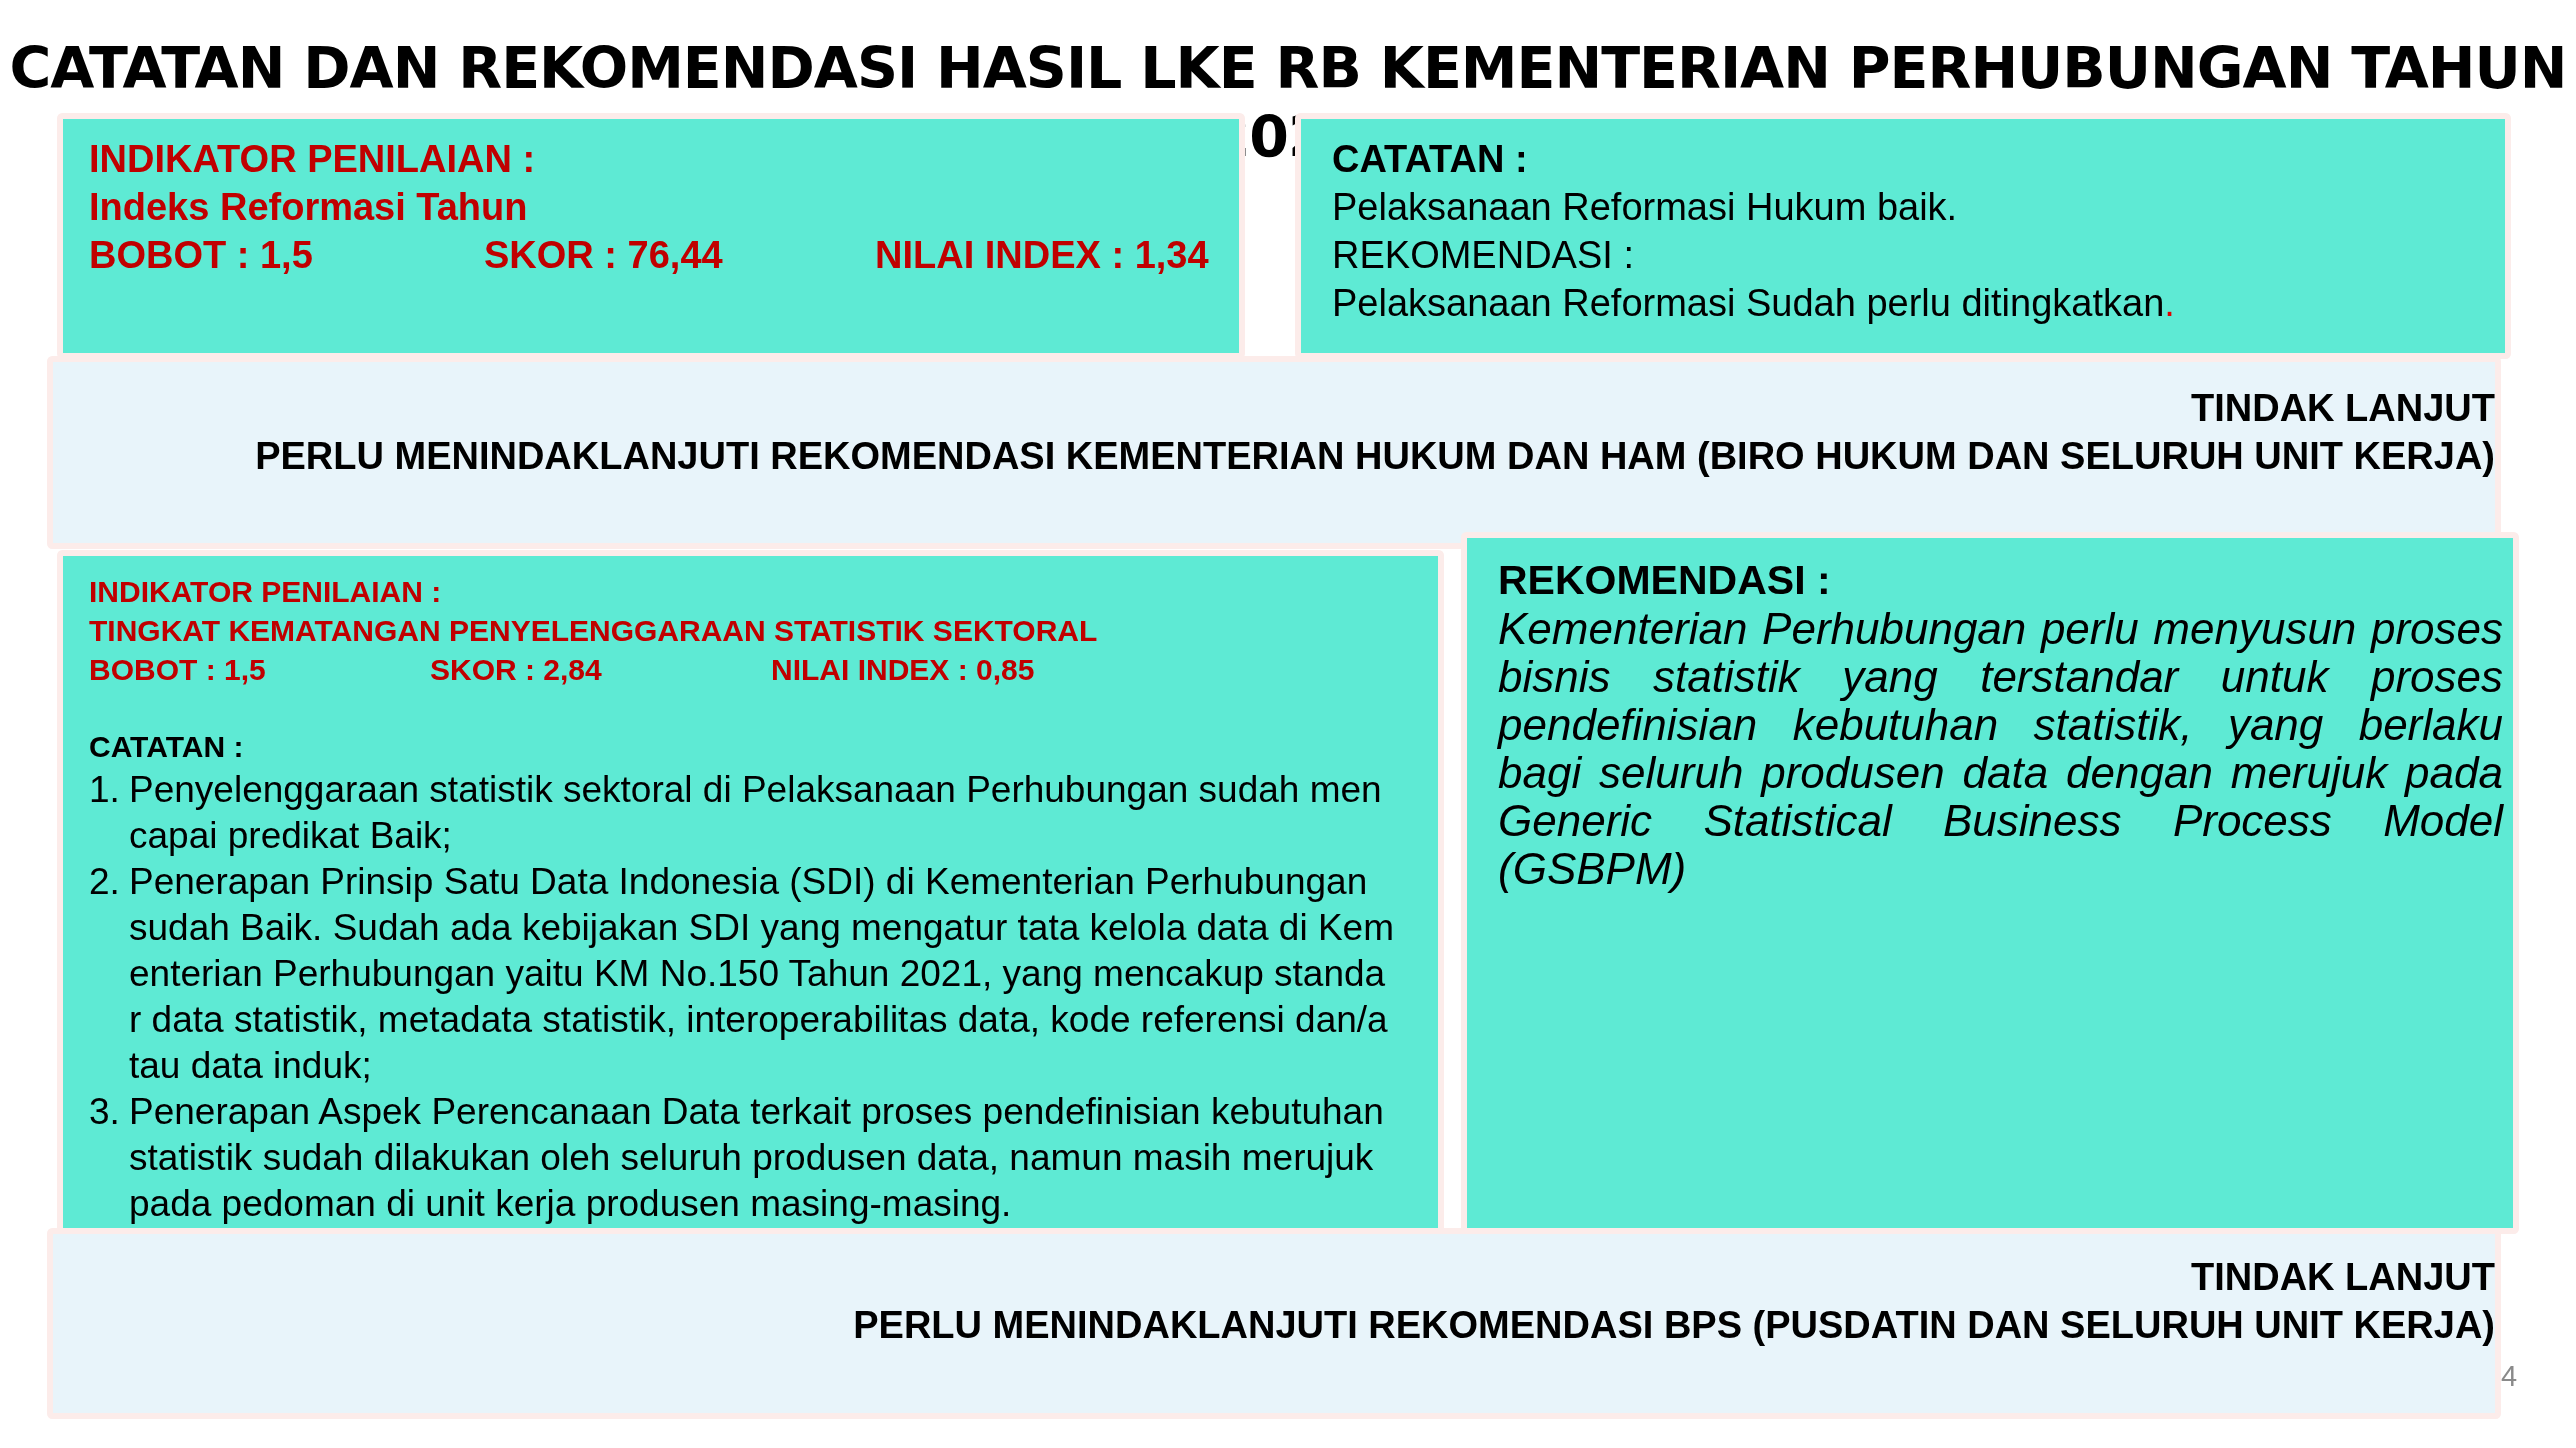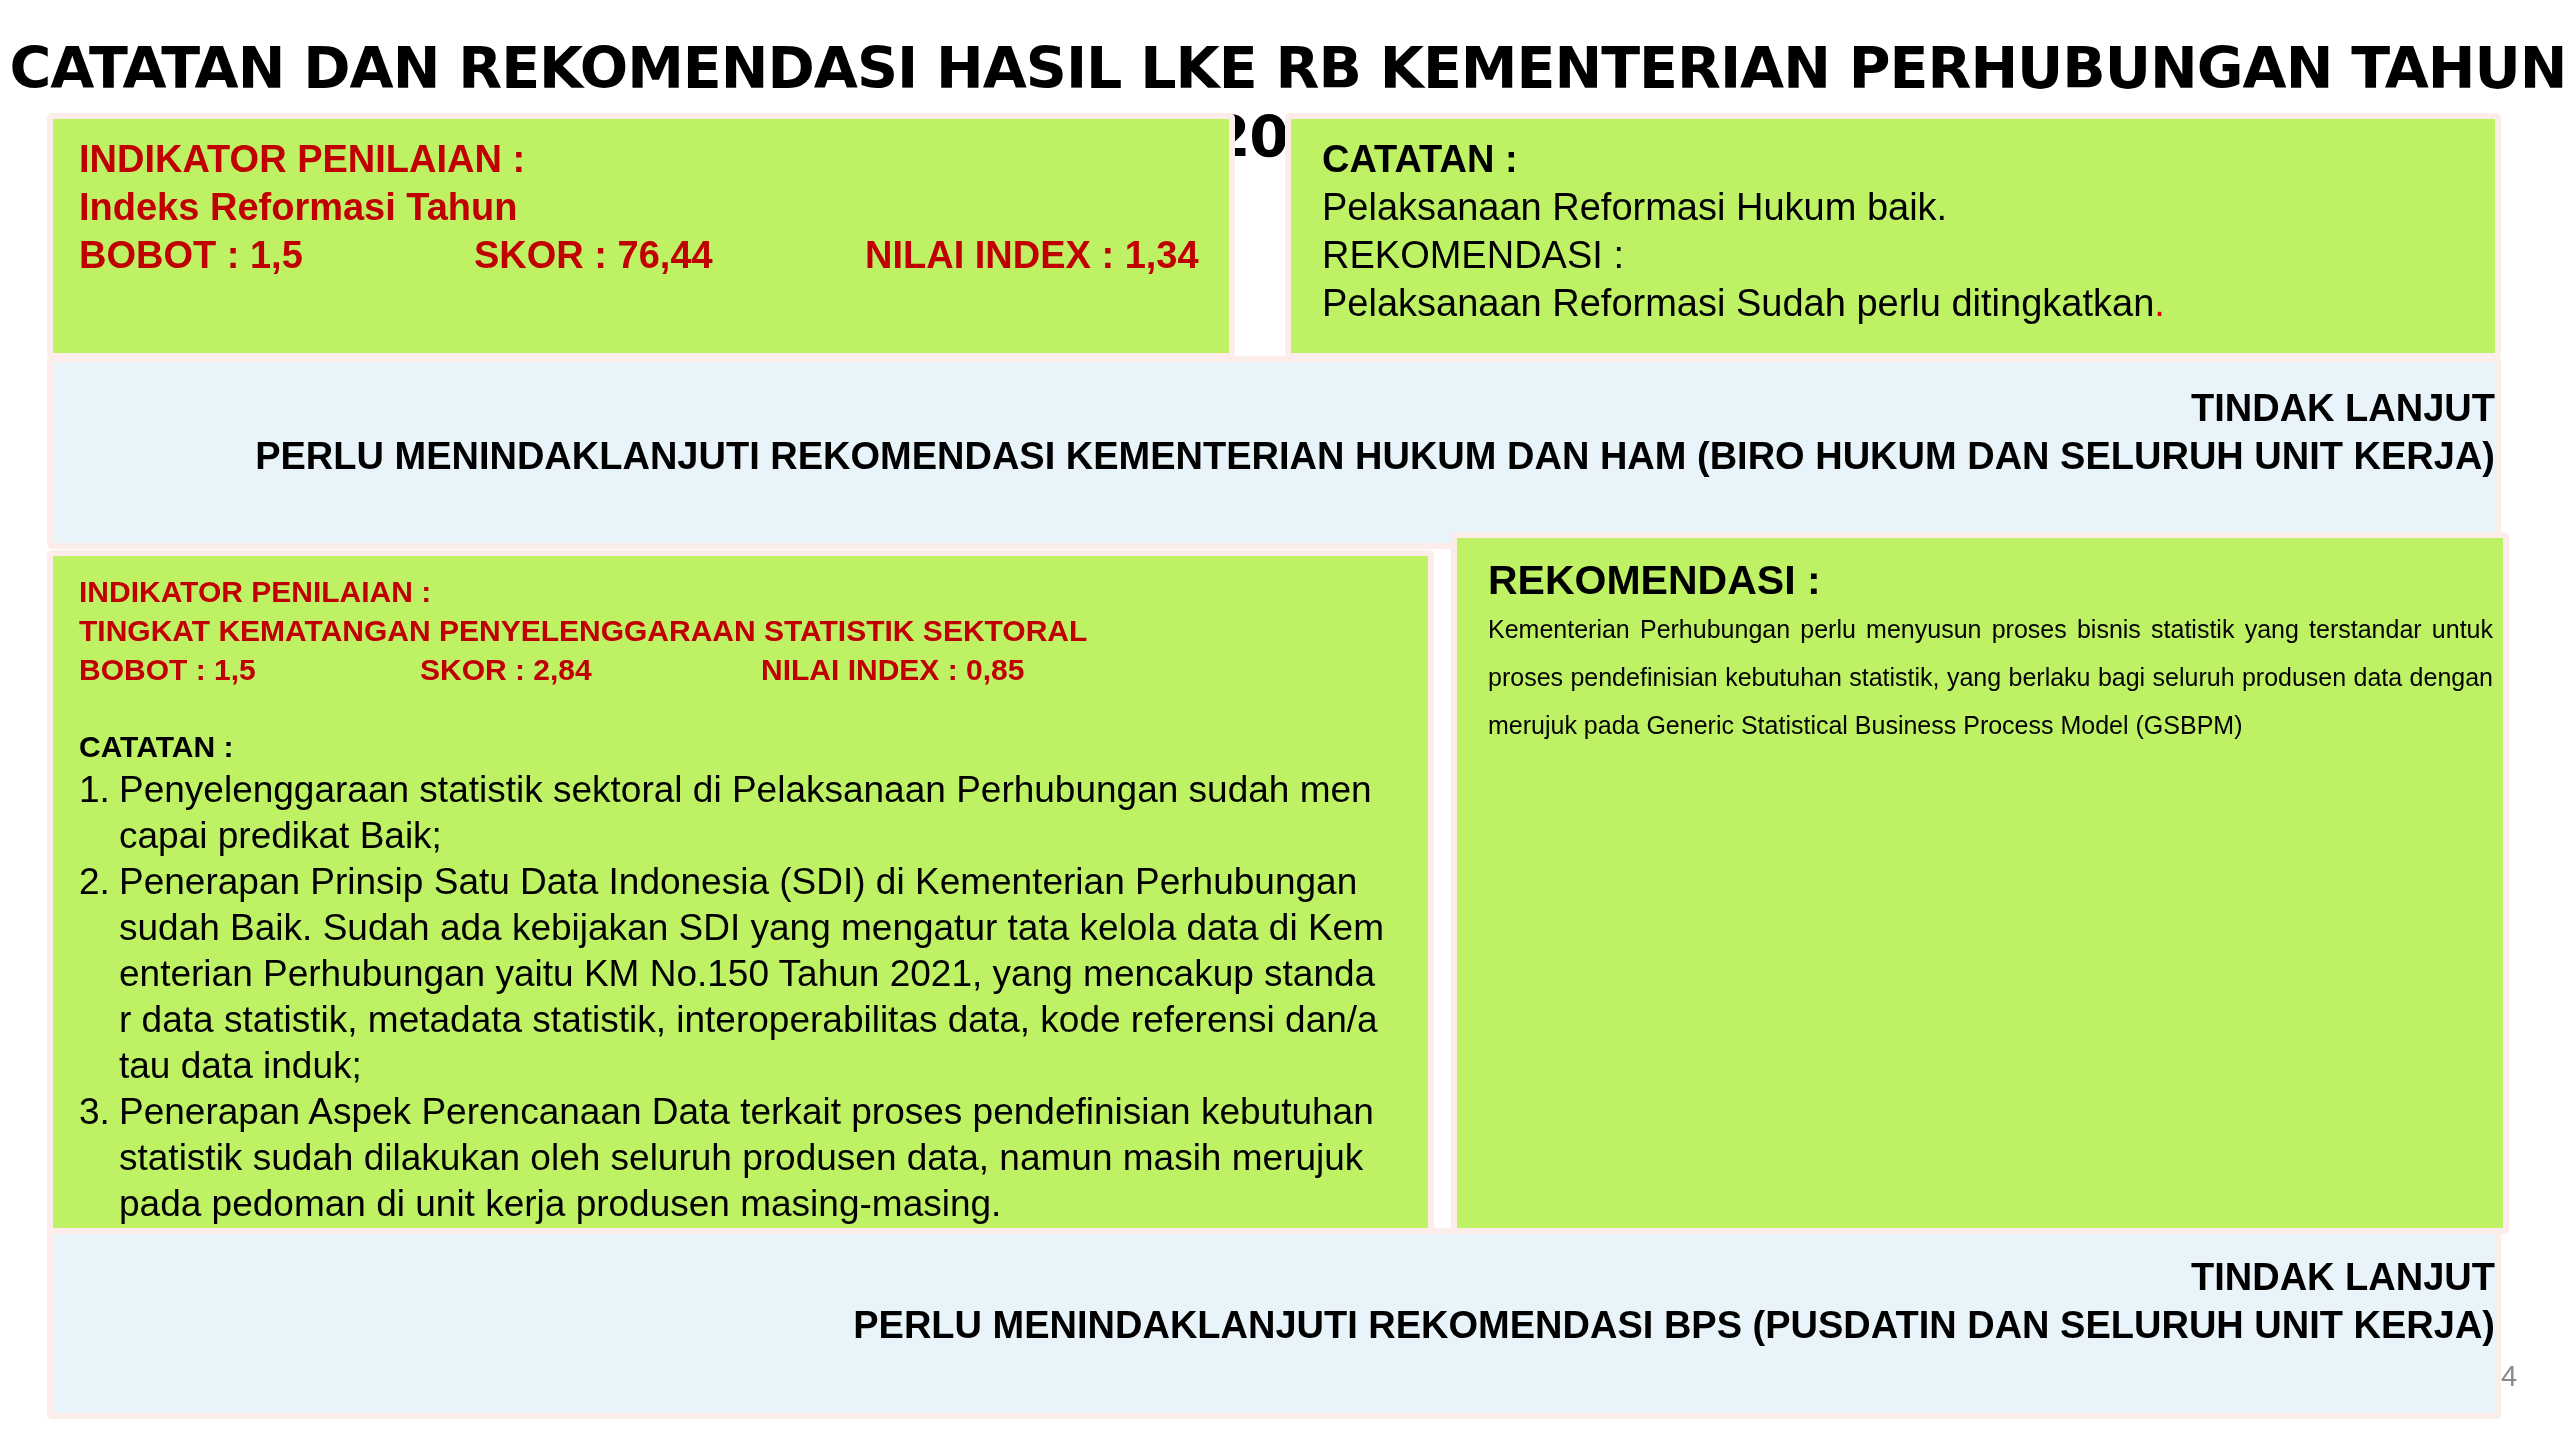--- a/index.html
+++ b/index.html
@@ -8,21 +8,21 @@
     font-family: "Liberation Sans", "DejaVu Sans", sans-serif; color: #000;
   }
   .title {
     position: absolute; left: 0; top: 34px; width: 2576px; text-align: center;
     font-family: "DejaVu Sans", "Liberation Sans", sans-serif; font-weight: bold;
     font-size: 57px; letter-spacing: -1px; line-height: 69px; color: #000;
   }
   .box {
     position: absolute; box-sizing: border-box; border: 6.9px solid #fcecea; border-radius: 5.2px;
   }
-  .green { background: #bef264; }
+  .green { background: #5eead4; margin-left: 10px; }
   .blue  { background: #e8f4fa; text-align: right; }
   .bold { font-weight: bold; }
 
   
   #box-ind1 { left: 47px; top: 113px; width: 1188px; height: 246px; padding: 15.5px 0 0 26px; }
   #box-ind1 .line { font-size: 38px; line-height: 48px; font-weight: bold; color: #c00000; white-space: nowrap; }
   #box-ind1 .row { display: flex; }
   #box-ind1 .row span { display: inline-block; }
   #box-ind1 .c1 { width: 395px; }
   #box-ind1 .c2 { width: 391px; }
@@ -45,21 +45,21 @@
   #box-ind2 .spacer { height: 39px; }
   #box-ind2 .cat-head { font-size: 30px; line-height: 38px; font-weight: bold; }
   #box-ind2 ol { margin: 1.7px 0 0 0; padding: 0; list-style: none; width: 1340px; }
   #box-ind2 li { font-size: 37px; line-height: 46px; display: flex; }
   #box-ind2 li .num { width: 40px; flex: 0 0 40px; }
   #box-ind2 li .txt { flex: 1; white-space: pre-line; }
 
   
   #box-rek2 { left: 1451px; top: 532px; width: 1058px; height: 702px; padding: 17px 24px 0 31px; }
   #box-rek2 .rek-head { font-size: 41px; line-height: 50px; font-weight: bold; }
-  #box-rek2 .rek-body { font-size: 25px; line-height: 48px; text-align: justify; width: 1005px; }
+  #box-rek2 .rek-body { font-size: 44px; line-height: 48px; text-align: justify; width: 1005px; font-style: italic; }
 
   
   #box-tl2 { left: 47px; top: 1228px; width: 2454px; height: 191px; padding: 19px 0 0 26px; }
 
   .page-num { position: absolute; left: 2501px; top: 1360px; font-size: 29px; color: #8a8a8a; }
 </style>
 </head>
 <body>
 
 <div class="title">CATATAN DAN REKOMENDASI HASIL LKE RB KEMENTERIAN PERHUBUNGAN TAHUN 2023</div>

